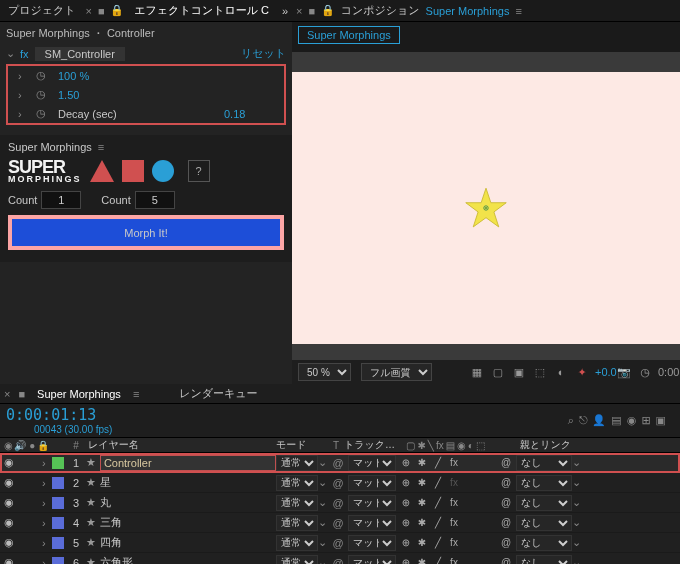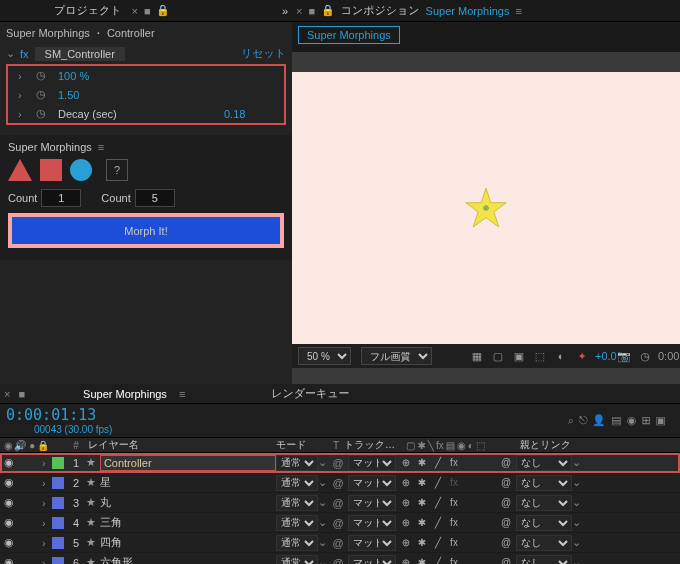--- a/index.html
+++ b/index.html
@@ -1,21 +1,21 @@
 <!DOCTYPE html>
 <html><head>
 <meta charset="utf-8">
 <style>
   * { margin:0; padding:0; box-sizing:border-box; font-family:"Helvetica Neue",Arial,sans-serif; }
   body { background:#1e1e1e; color:#c8c8c8; font-size:11px; width:680px; height:564px; overflow:hidden; }
   .top-region { display:flex; height:384px; }
   .left-col { width:292px; background:#232323; display:flex; flex-direction:column; }
   .right-col { flex:1; background:#1a1a1a; display:flex; flex-direction:column; position:relative; }
   .tabs { display:flex; align-items:center; height:22px; background:#1a1a1a; border-bottom:1px solid #000; padding:0 4px; gap:6px; font-size:11px;}
-  .tab { padding:2px 4px; cursor:pointer;margin-left:46px; }
+  .tab { padding:2px 4px; cursor:pointer; }
   .tab.active { color:#fff; }
   .small-icon { color:#888; }
   .blue-text { color:#2a9fd6; }
   .ec-header { padding:4px 6px; color:#bbb; font-size:11px; }
   .ec-row { display:flex; align-items:center; padding:1px 6px; gap:6px; font-size:11px;}
   .fx-label { background:#333; padding:1px 10px; }
   .reset-link { margin-left:auto; }
   .prop-rows { border:2px solid #d05050; margin:2px 6px; }
   .prop-row { display:flex; align-items:center; padding:3px 10px; gap:10px;}
   .twirl { width:8px; color:#888; }
@@ -37,21 +37,21 @@
   .count-row { display:flex; gap:4px; align-items:center; margin-bottom:6px;}
   .count-label { font-size:11px; }
   .count-input { width:40px; height:18px; background:#111; border:1px solid #444; color:#ccc; text-align:center; font-size:11px;}
   .morph-btn { height:35px; border:4px solid #fca5a5; background:#1d4ed8; display:flex; align-items:center; justify-content:center; cursor:pointer;}
   .comp-tabs-inner { display:flex; padding:2px 4px; gap:10px; }
   .comp-tab-pill { border:1px solid #2a9fd6; padding:2px 8px; font-size:11px; color:#2a9fd6; margin:2px;}
   .viewer { flex:1; background:#3a3a3a; position:relative; overflow:hidden; margin:4px 0 0 0;}
   .canvas { position:absolute; left:0; top:20px; right:0; bottom:40px; background:#fde9e4; }
   .star { position:absolute; left:50%; top:50%; transform:translate(-50%,-50%); width:44px; height:44px;}
   .star svg { width:100%; height:100%; }
-  .viewer-footer { position:absolute; bottom:16px; left:0; right:0; height:24px; background:#1e1e1e; display:flex; align-items:center; gap:10px; padding:0 6px; font-size:11px;}
+  .viewer-footer { position:absolute; bottom:0; left:0; right:0; height:24px; background:#1e1e1e; display:flex; align-items:center; gap:10px; padding:0 6px; font-size:11px;}
   .vf-select { background:#262626; border:1px solid #444; color:#ccc; height:18px; font-size:10px; padding:0 4px;}
   .vf-icons { display:flex; gap:5px; align-items:center; color:#999; margin-left:auto;}
   .vf-icons span { width:16px; text-align:center; }
   .timeline-region { height:180px; background:#1e1e1e; display:flex; flex-direction:column; }
   .tl-tabs { display:flex; align-items:center; height:22px; border-bottom:1px solid #000; gap:8px; padding:0 4px;}
   .tl-header { display:flex; align-items:center; padding:2px 6px; gap:8px;}
   .timecode { color:#2a9fd6; font-size:15px; font-family:monospace;}
   .fps { color:#2a9fd6; font-size:10px;padding-left:28px;}
   .tl-toolbar-right { margin-left:auto; display:flex; gap:5px; color:#888; padding-right:8px;}
   .col-headers { display:flex; height:20px; align-items:center; background:#262626; border-top:1px solid #000; border-bottom:1px solid #000; font-size:10px;}
@@ -88,20 +88,21 @@
 </head>
 <body>
 
 <div class="top-region">
   <div class="left-col">
     <div class="tabs">
       <span class="tab">プロジェクト</span>
       <span class="small-icon">×</span>
       <span class="small-icon">■</span>
       <span class="small-icon">🔒</span>
+      <span class="tab active">エフェクトコントロール C</span>
       <span style="margin-left:auto">»</span>
     </div>
     <div class="ec-header">Super Morphings ・ Controller</div>
     <div class="ec-row">
       <span class="twirl">⌄</span>
       <span class="blue-text">fx</span>
       <span class="fx-label">SM_Controller</span>
       <span class="blue-text reset-link">リセット</span>
     </div>
     <div class="prop-rows" id="prop-rows">
@@ -122,20 +123,24 @@
           <span class="prop-val blue-text">0.18</span>
         </div>
       </div>
 
     <div class="sm-panel">
       <div class="sm-head">
         <span>Super Morphings</span>
         <span class="small-icon">≡</span>
       </div>
       <div class="sm-logo">
+        <div class="sm-logo-text">
+          <span class="super">SUPER</span>
+          <span class="morph">MORPHINGS</span>
+        </div>
         <div class="shape-tri"></div>
         <div class="shape-sq"></div>
         <div class="shape-ci"></div>
         <div class="help-btn">?</div>
       </div>
       <div style="height:8px"></div>
       <div class="count-row">
         <span class="count-label">Count</span>
         <input class="count-input" value="1" style="">
         <span style="width:12px"></span>

